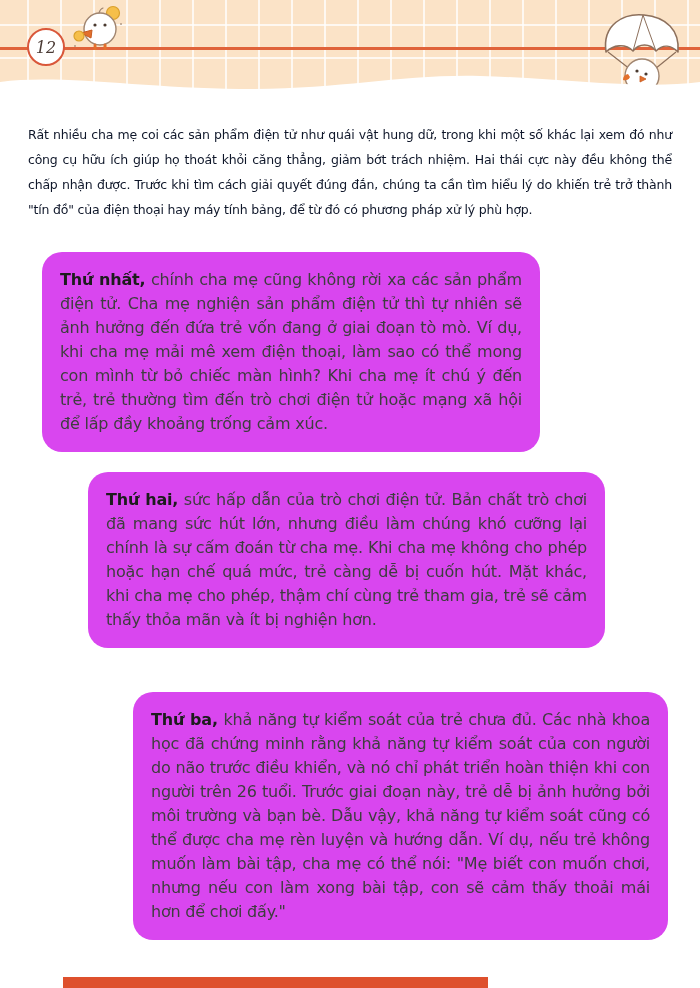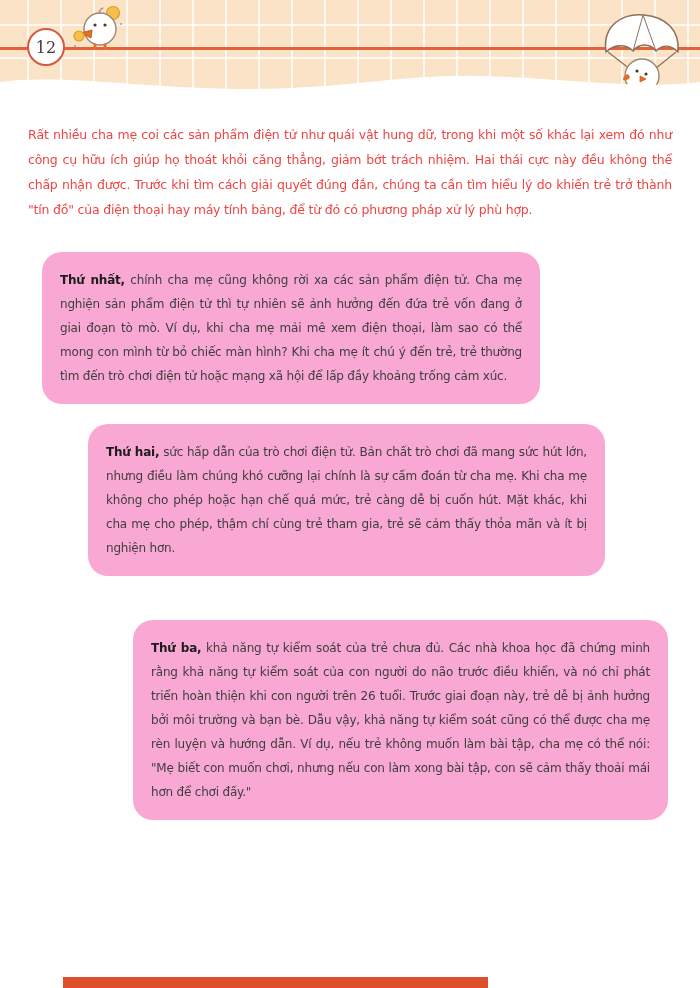--- a/index.html
+++ b/index.html
@@ -14,36 +14,36 @@
     background-image:
       linear-gradient(rgba(255,255,255,.75) 2px, transparent 2px),
       linear-gradient(90deg, rgba(255,255,255,.75) 2px, transparent 2px);
     background-size:33px 33px;background-position:-6px -9px;
   }
   .header-line{position:absolute;top:47px;left:0;width:700px;height:3px;background:#e0633a;}
   .page-circle{
     position:absolute;top:28px;left:27px;width:38px;height:38px;box-sizing:border-box;
     background:#fff;border:2px solid #d9573a;border-radius:50%;
     display:flex;align-items:center;justify-content:center;
-    font-family:"DejaVu Serif",serif;font-size:16px;color:#4a3a34;z-index:3;
+    font-family:"DejaVu Serif",serif;font-size:16px;color:#4a3a34;z-index:3;font-style:italic;
   }
   .mascot-left{position:absolute;left:66px;top:2px;z-index:2;}
   .mascot-right{position:absolute;left:592px;top:10px;z-index:2;}
   .header-wave{position:absolute;left:0;top:66px;width:700px;height:30px;display:block;z-index:4;}
   
   .title-wrap{text-align:center;margin-top:6px;}
   .title-svg{display:block;margin:0 auto;filter:drop-shadow(0 3px 3px rgba(243,150,80,.45));}
   
   .intro{
-    margin:26px 28px 0 28px;font-size:12.5px;line-height:25px;color:#ef4444;
+    margin:26px 28px 0 28px;font-size:12.5px;line-height:25px;color:#0f172a;
     text-align:justify;letter-spacing:-0.2px;
   }
   .box{
-    box-sizing:border-box;background:#f9a8d4;border-radius:20px;
-    padding:16px 18px;font-size:12px;line-height:24px;color:#3e3e3e;
+    box-sizing:border-box;background:#d946ef;border-radius:20px;
+    padding:16px 18px;font-size:16px;line-height:24px;color:#3e3e3e;
     text-align:justify;letter-spacing:-0.2px;
   }
   .box b{color:#1c1c1c;}
   .box1{width:498px;margin:30px 0 0 42px;}
   .box2{width:517px;margin:20px 0 0 88px;}
   .box3{width:535px;margin:44px 0 0 133px;}
   
   .footer-bar{position:absolute;left:63px;top:977px;width:425px;height:11px;background:#de502d;}
 </style>
 </head>

